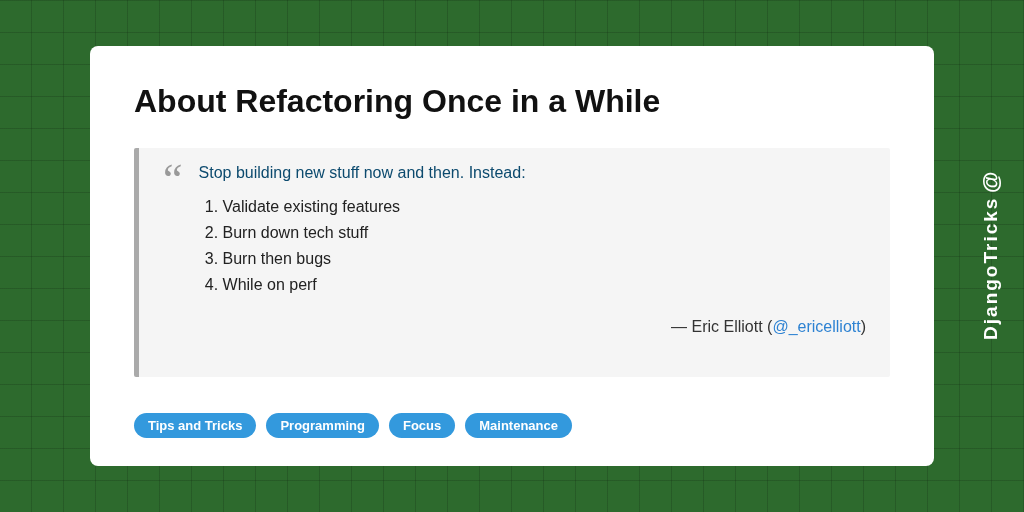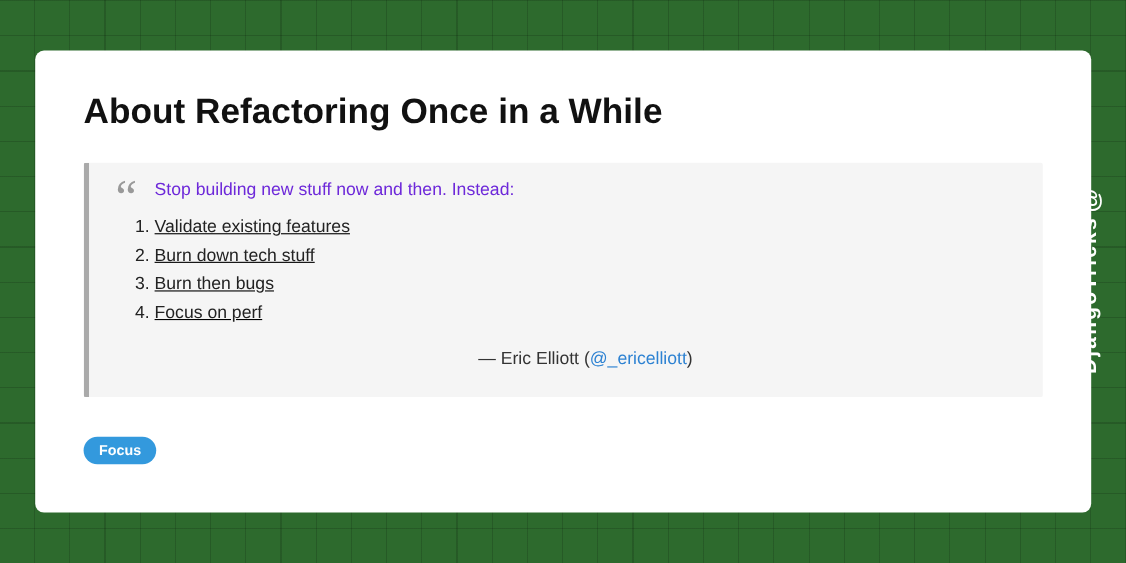--- a/index.html
+++ b/index.html
@@ -27,23 +27,23 @@
         );
       display: flex;
       align-items: center;
       justify-content: center;
       position: relative;
     }
 
     .card {
       background: #fff;
       border-radius: 8px;
-      width: 960px;
+      width: 844px;
       min-height: 420px;
-      padding: 36px 44px 44px 44px;
+      padding: 36px 44px 28px 44px;
       position: relative;
       display: flex;
       flex-direction: column;
     }
 
     .card-title {
       font-size: 32px;
       font-weight: 800;
       color: #111;
       margin-bottom: 28px;
@@ -70,38 +70,38 @@
       margin-top: -6px;
       flex-shrink: 0;
     }
 
     .quote-content {
       flex: 1;
     }
 
     .quote-intro {
       font-size: 16px;
-      color: #6d28d9;
+      color: #0c4a6e;
       margin-bottom: 16px;
     }
 
     .quote-list {
       list-style: decimal;
+      margin-left: 24px;
       margin-bottom: 24px;
-      text-decoration: underline;
     }
 
     .quote-list li {
       font-size: 16px;
       color: #222;
       margin-bottom: 8px;
     }
 
     .quote-attribution {
-      text-align: center;
+      text-align: right;
       font-size: 16px;
       color: #333;
     }
 
     .quote-attribution a {
       color: #2d82d2;
       text-decoration: none;
     }
 
     .tags-row {
@@ -159,29 +159,32 @@
   <h1 class="card-title">About Refactoring Once in a While</h1>
 
   <div class="blockquote-container">
     <div class="quote-mark">“</div>
     <div class="quote-content">
       <p class="quote-intro">Stop building new stuff now and then. Instead:</p>
       <ol class="quote-list">
       <li>Validate existing features</li>
           <li>Burn down tech stuff</li>
           <li>Burn then bugs</li>
-          <li>Focus on perf</li>
+          <li>While on perf</li>
         </ol>
       <div class="quote-attribution">
         <span>— Eric Elliott (</span><a href="#">@_ericelliott</a><span>)</span>
       </div>
     </div>
   </div>
 
   <div class="tags-row">
+  <span class="tag">Tips and Tricks</span>
+      <span class="tag">Programming</span>
       <span class="tag">Focus</span>
+      <span class="tag">Maintenance</span>
     </div>
 </div>
 
 <div class="sidebar-wrapper">
   <div class="at-sign">@</div>
   <div class="sidebar-text">DjangoTricks</div>
 </div>
 
 </body></html>

